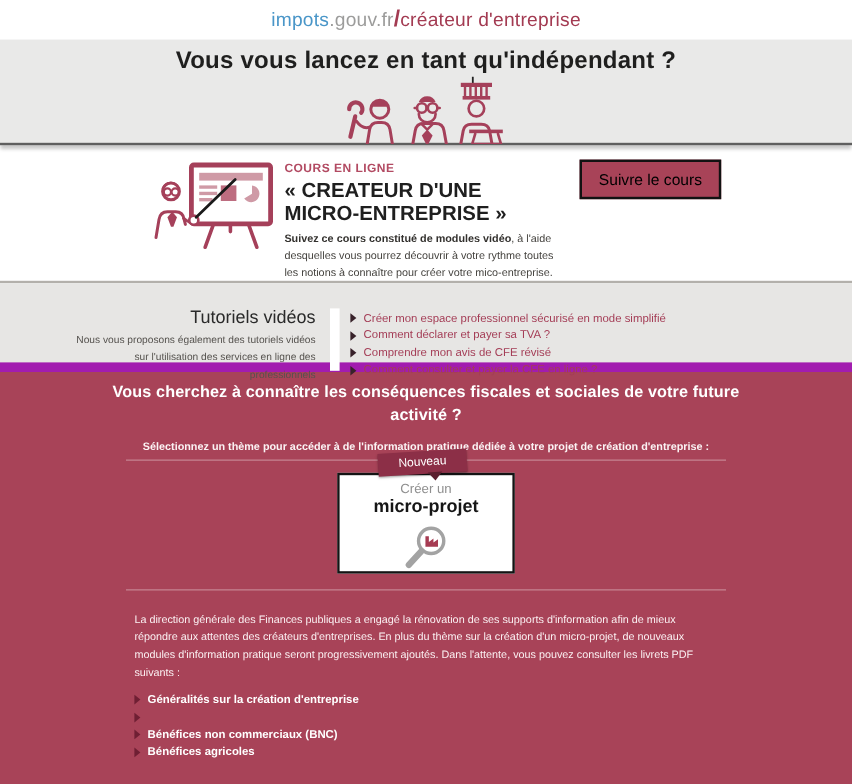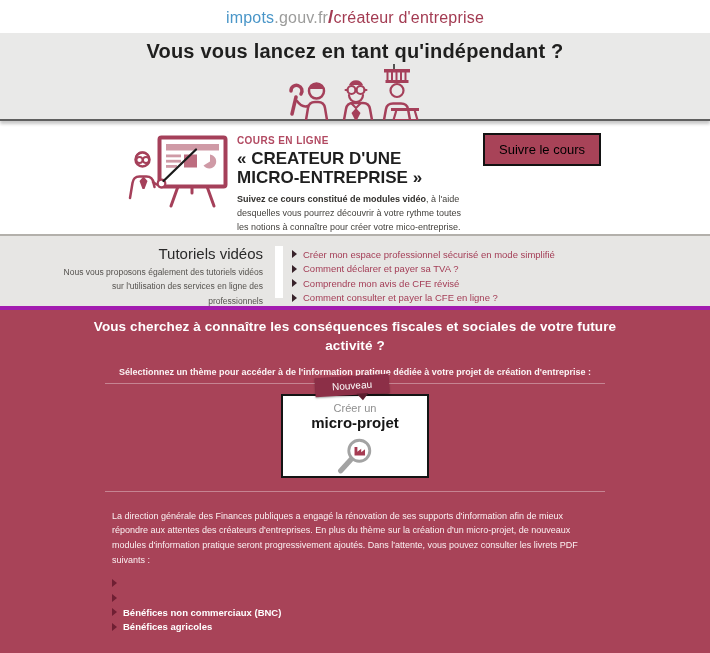--- a/index.html
+++ b/index.html
@@ -38,22 +38,22 @@
   .course-desc { font-size:9px; color:#44423e; line-height:1.55; }
   .course-desc b { color:#33312e; }
   .follow-btn {
     position:absolute; right:109px; top:12px;
     background:#a84358; color:#000000; border:2px solid #121212;
     font-family:inherit; font-size:13px; padding:7px 14px; cursor:pointer;
   }
 
   
   .tutorials {
-    height:74px; background:#e7e6e4; border-bottom:4px solid #a21caf;
-    display:flex; padding-top:9px; position:relative; z-index:2;
+    height:74px; background:#e7e6e4; border-bottom:8px solid #a21caf;
+    display:flex; padding-top:20px; position:relative; z-index:2;
   }
   .tut-left { width:263px; text-align:right; }
   .tut-title { font-size:15px; color:#2a2a2a; font-weight:500; margin-bottom:3px; }
   .tut-desc { font-size:8.5px; color:#55524e; line-height:1.7; width:200px; margin-left:auto; }
   .tut-sep { width:8px; background:#ffffff; height:52px; margin:1px 9px 0 12px; }
   .tut-links { padding-top:2px; }
   .tut-link { display:flex; align-items:center; height:14.5px; cursor:pointer; }
   .tut-link .link-text { font-size:9.5px; color:#a43d56; }
   .tri { width:0; height:0; display:inline-block; border:4px solid transparent; border-right:0; margin-right:6px; }
   .tri-dark { border-left:5.5px solid #38222a; }
@@ -215,20 +215,21 @@
       </div>
       <div class="rule rule-bottom"></div>
     </div>
 
     <div class="other">
       <div class="other-desc">La direction générale des Finances publiques a engagé la rénovation de ses supports d'information afin de mieux répondre aux attentes des créateurs d'entreprises. En plus du thème sur la création d'un micro-projet, de nouveaux modules d'information pratique seront progressivement ajoutés. Dans l'attente, vous pouvez consulter les livrets PDF suivants :</div>
       <div class="pdf-links">
 
           <div class="pdf-link">
             <span class="tri tri-red"></span>
+            <span class="link-text">Généralités sur la création d'entreprise</span>
           </div>
 
           <div class="pdf-link">
             <span class="tri tri-red"></span>
           </div>
 
           <div class="pdf-link">
             <span class="tri tri-red"></span>
             <span class="link-text">Bénéfices non commerciaux (BNC)</span>
           </div>

